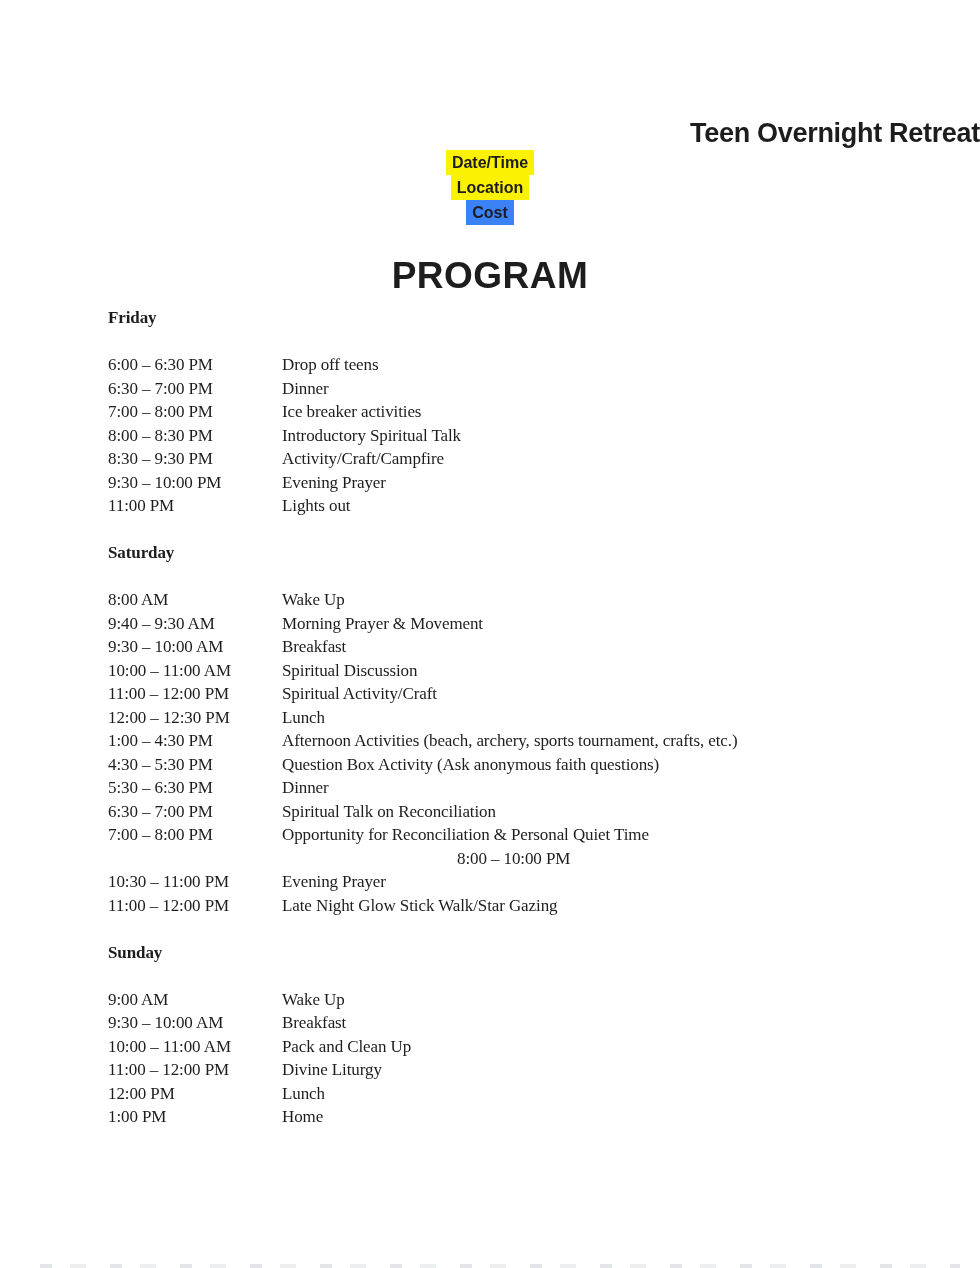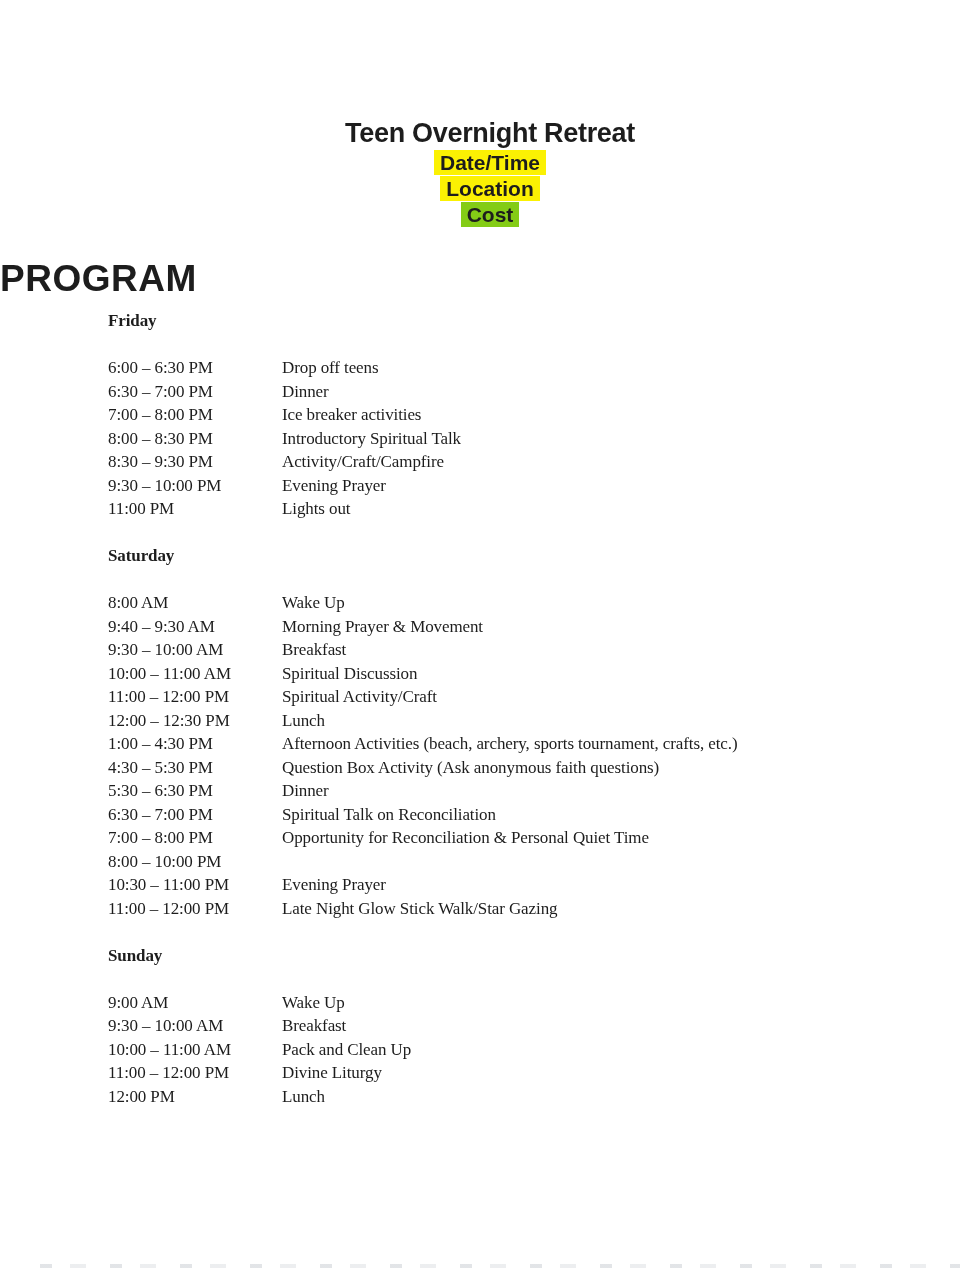--- a/index.html
+++ b/index.html
@@ -13,52 +13,53 @@
     font-family: "Liberation Sans", sans-serif;
     overflow: hidden;
   }
   .doc-header { padding-top: 117px; text-align: center; }
   .doc-title {
     margin: 0;
     font-size: 27px;
     font-weight: 700;
     line-height: 33px;
     letter-spacing: -0.3px;
+    text-align: right;
   }
   .hl-line { line-height: 23px; }
   .hl {
     display: inline-block;
     background: #fbf103;
     font-weight: 700;
-    font-size: 21px;
+    font-size: 16px;
     line-height: 21px;
     padding: 2px 6px;
   }
   .program-heading {
     margin: 31px 0 0 0;
     font-size: 37px;
     font-weight: 700;
     line-height: 40px;
     letter-spacing: 0.5px;
-    text-align: left;
+    text-align: center;
   }
   .schedule {
     margin: 10px 0 0 108px;
     font-size: 17px;
     line-height: 23.5px;
     letter-spacing: -0.1px;
     font-family: Liberation Serif, serif;
   }
   .day { margin-bottom: 23.5px; }
   .day-heading {
     font-weight: 700;
     margin: 0 0 23.5px 0;
     font-size: 17px;
   }
-  .row { display: flex; }
+  .row { display: flex; justify-content: center; }
   .row-time { flex: 0 0 174px; width: 174px; }
   .row-activity { flex: 1 1 auto; white-space: nowrap; }
   
   .bottom-artifact {
     position: absolute;
     left: 40px;
     right: 20px;
     bottom: 0;
     height: 4px;
     background: repeating-linear-gradient(90deg,
@@ -76,21 +77,21 @@
   <div class="doc-header">
     <h1 class="doc-title">Teen Overnight Retreat</h1>
 
     <div class="hl-line">
       <span class="hl" style="background: rgb(251, 241, 3);">Date/Time</span>
     </div>
     <div class="hl-line">
       <span class="hl" style="background: rgb(251, 241, 3);">Location</span>
     </div>
     <div class="hl-line">
-      <span class="hl" style="background: #84cc16;">Cost</span>
+      <span class="hl" style="background: #3b82f6;">Cost</span>
     </div>
 
     <h2 class="program-heading">PROGRAM</h2>
   </div>
 
   <div class="schedule" id="schedule">
   <section class="day">
     <div class="day-heading">Friday</div>
     <div class="day-rows">
   <div class="row">
@@ -226,18 +227,22 @@
   <div class="row">
     <span class="row-time">11:00 – 12:00 PM</span>
     <span class="row-activity">Divine Liturgy</span>
   </div>
 
   <div class="row">
     <span class="row-time">12:00 PM</span>
     <span class="row-activity">Lunch</span>
   </div>
 
+  <div class="row">
+    <span class="row-time">1:00 PM</span>
+    <span class="row-activity">Home</span>
+  </div>
 </div>
   </section>
 </div>
 
   <div class="bottom-artifact"></div>
 </div>
 
 </body></html>

